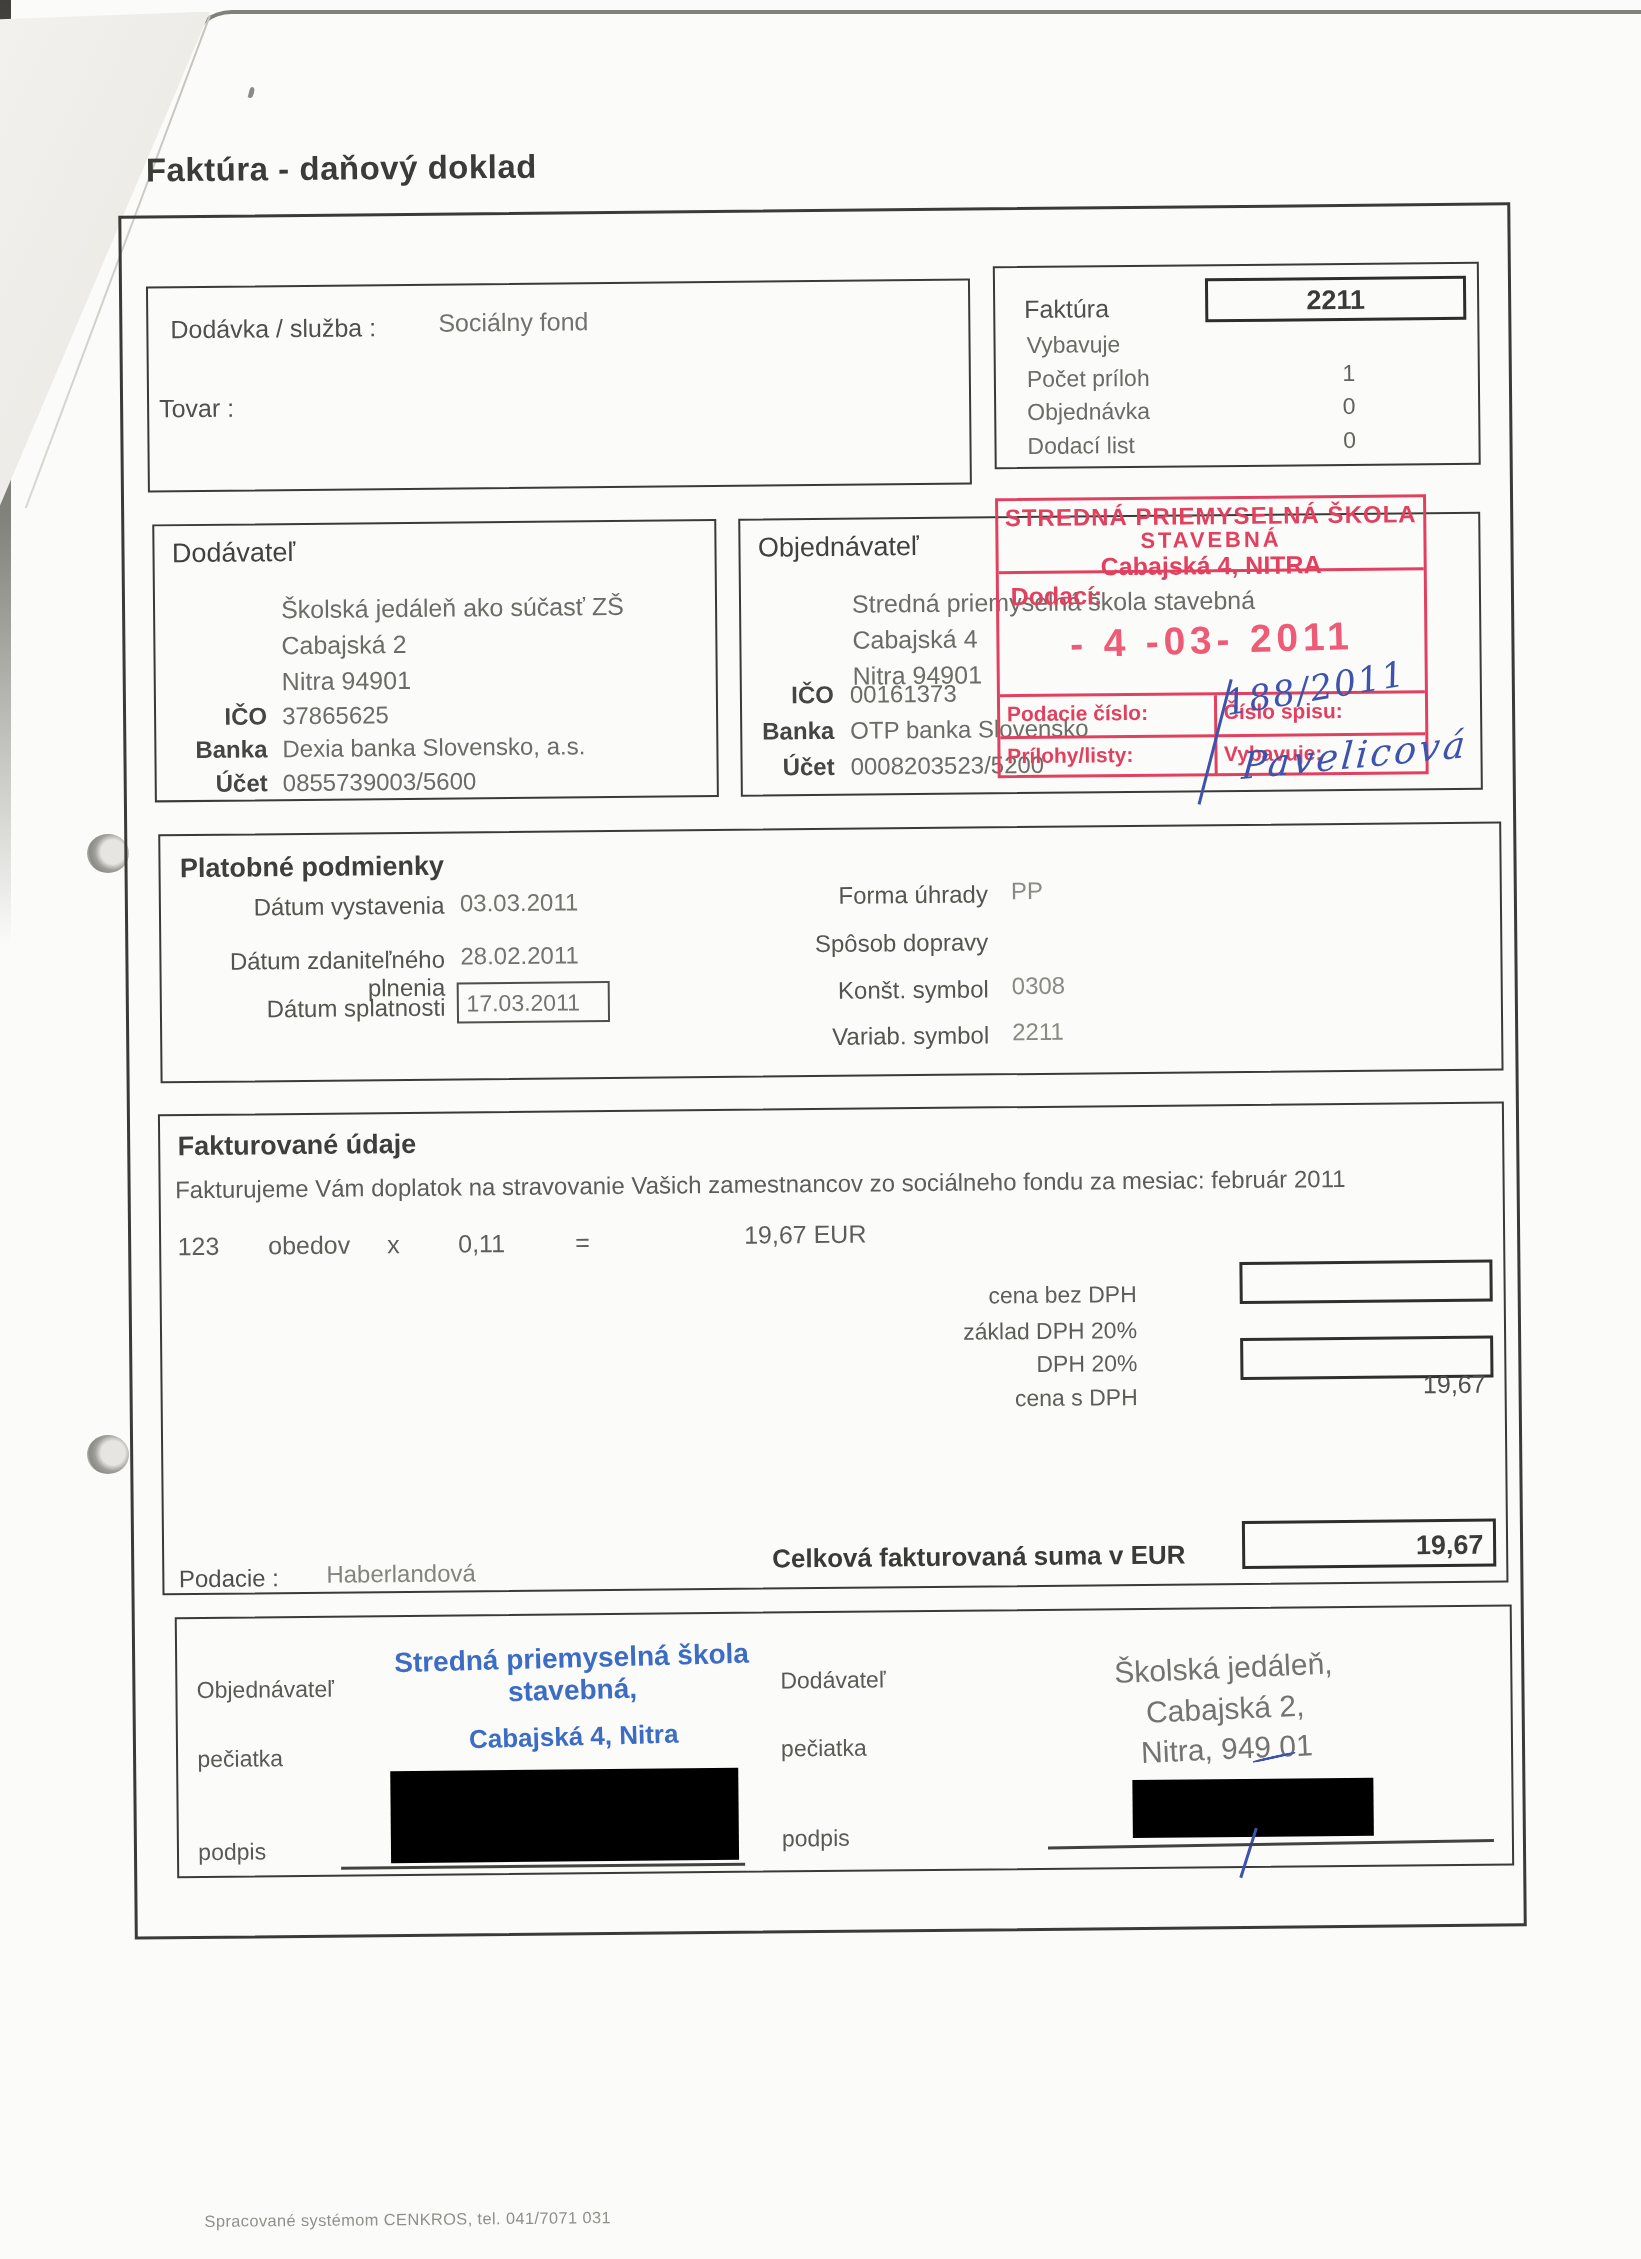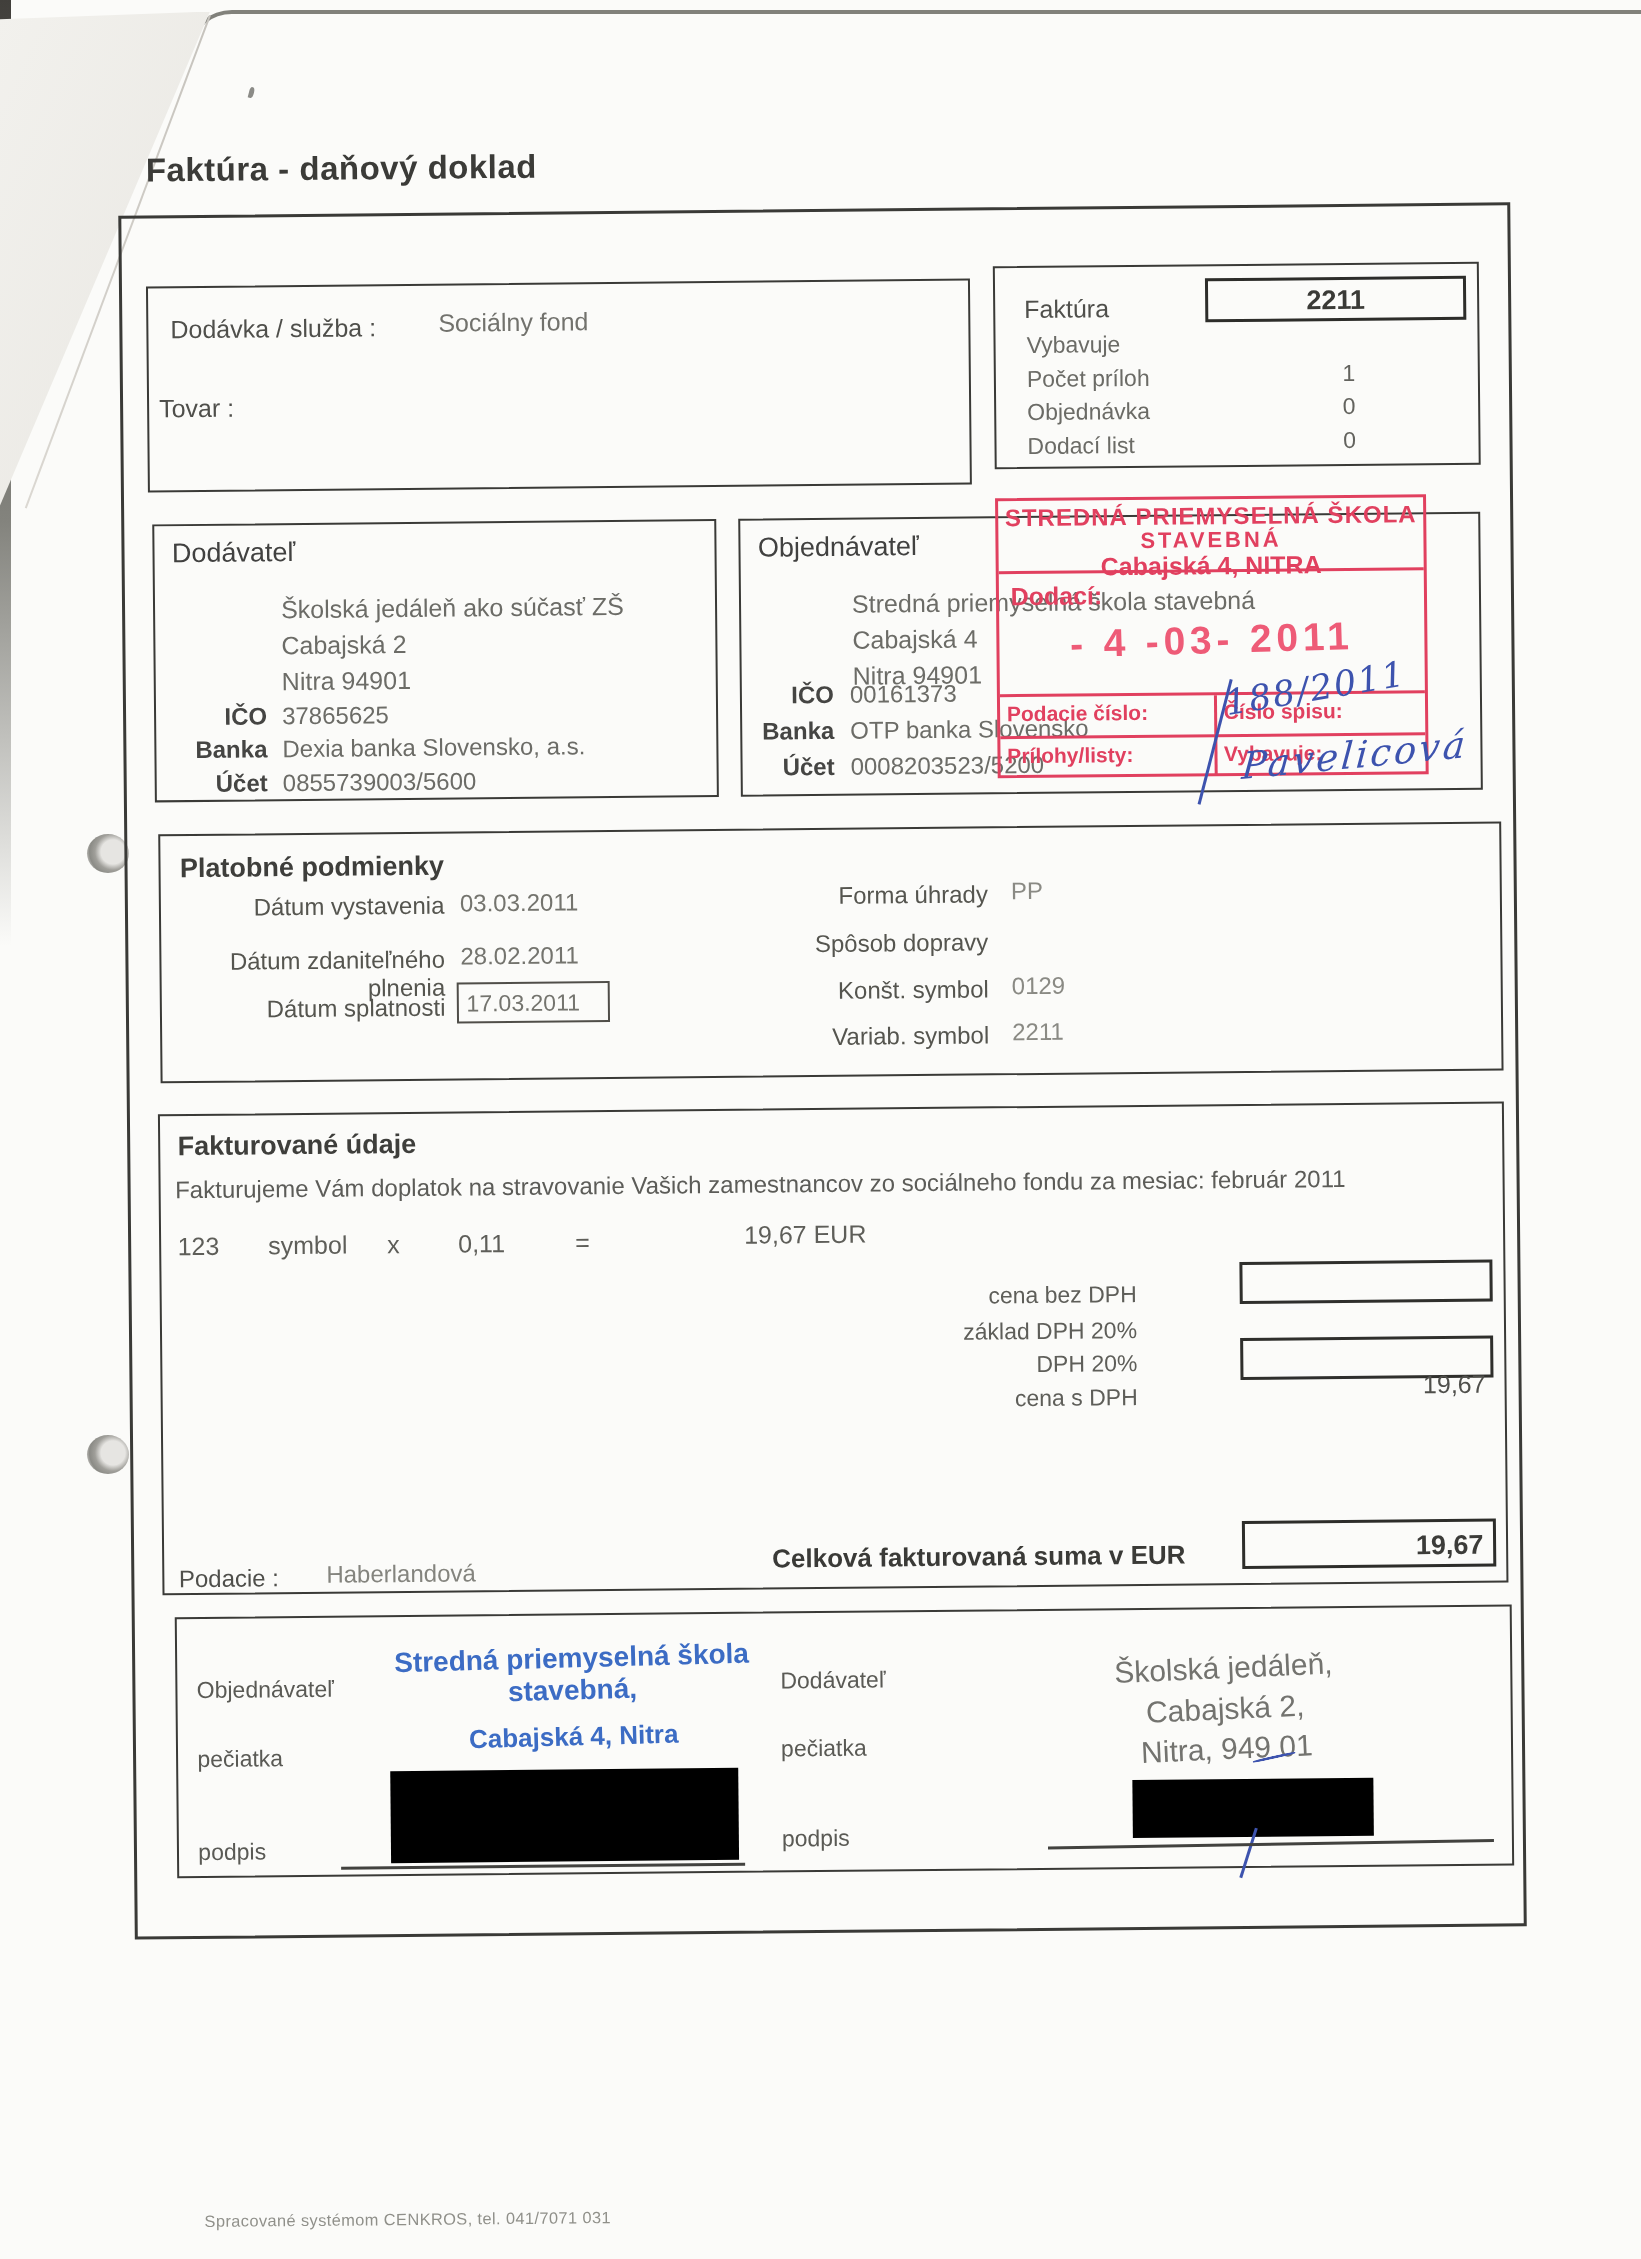--- a/index.html
+++ b/index.html
@@ -216,30 +216,30 @@
       <div class="pay-val" style="top:109px">28.02.2011</div>
       <div class="pay-lbl" style="top:160px">Dátum splatnosti</div>
       <div id="due-date-box">
         <span>17.03.2011</span>
       </div>
       <div class="pay-lbl-r" style="top:52px">Forma úhrady</div>
       <div class="pay-val-r" style="top:49px">PP</div>
       <div class="pay-lbl-r" style="top:100px">Spôsob dopravy</div>
       <div class="pay-val-r" style="top:98px"></div>
       <div class="pay-lbl-r" style="top:147px">Konšt. symbol</div>
-      <div class="pay-val-r" style="top:144px">0129</div>
+      <div class="pay-val-r" style="top:144px">0308</div>
       <div class="pay-lbl-r" style="top:193px">Variab. symbol</div>
       <div class="pay-val-r" style="top:190px">2211</div>
     </div>
 
     <div id="details-box" class="b">
       <div id="details-title">Fakturované údaje</div>
       <div id="details-desc">Fakturujeme Vám doplatok na stravovanie Vašich zamestnancov zo sociálneho fondu za mesiac: február 2011</div>
       <div id="q-qty" class="qty">123</div>
-      <div id="q-unit" class="qty">symbol</div>
+      <div id="q-unit" class="qty">obedov</div>
       <div id="q-x" class="qty">x</div>
       <div id="q-price" class="qty">0,11</div>
       <div id="q-eq" class="qty">=</div>
       <div id="q-total" class="qty">19,67 EUR</div>
 
       <div class="vat-lbl" style="top:174px">cena bez DPH</div>
       <div class="vat-box" style="top:156px"></div>
       <div class="vat-lbl" style="top:210px">základ DPH 20%</div>
       <div class="vat-lbl" style="top:243px">DPH 20%</div>
       <div class="vat-box" style="top:232px"></div>

